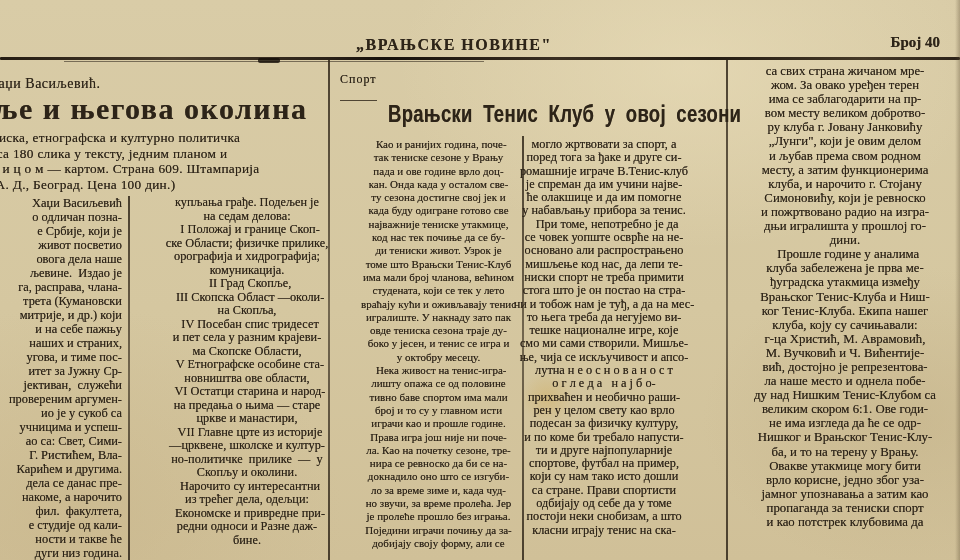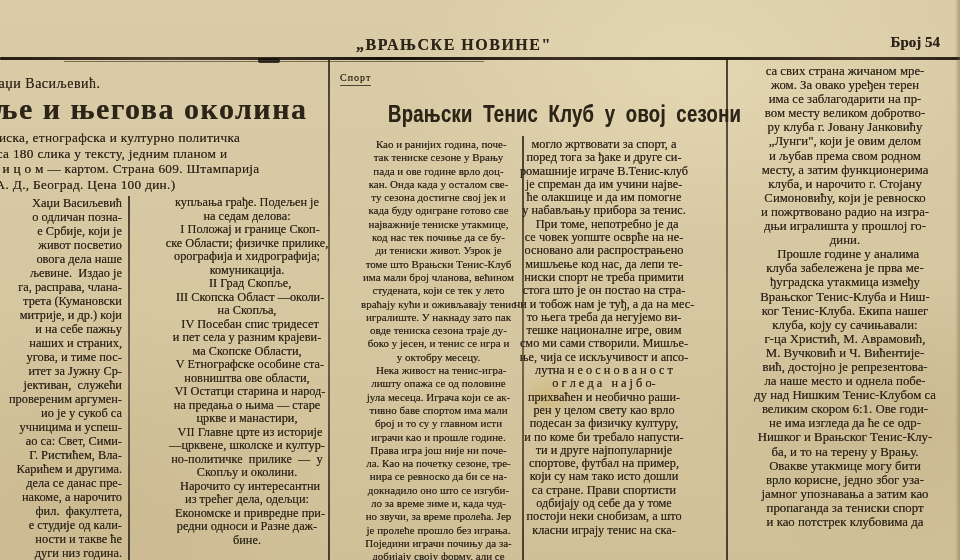--- a/index.html
+++ b/index.html
@@ -27,36 +27,36 @@
   .vr-main2{ left:726px; top:60px; height:500px; }
   .vr-inner-left{ left:128px; top:196px; height:364px; width:1.5px; }
   .vr-inner-mid{ left:522px; top:136px; height:424px; width:1.5px; }
   .tl{ white-space:pre; }
   .author{ position:absolute; left:-12px; top:76px; font-size:14px; letter-spacing:.5px; }
   .left-headline{ position:absolute; left:-6px; top:92px; font-size:30px; font-weight:700; letter-spacing:1.5px; }
   .left-subtitle{ position:absolute; left:-8px; top:130px; font-size:13.3px; line-height:15.5px; letter-spacing:.3px; }
   .col{ position:absolute; overflow:hidden;text-align:center; }
   .left-col1{ left:-176px; width:298px; top:196px; height:364px; text-align:right; font-size:12.4px; line-height:14px; }
   .left-col2{ left:136px; width:190px; top:196px; height:364px; font-size:12.3px; line-height:13.5px;margin-left:16px; }
-  .sport-label{ position:absolute; left:340px; top:72px; font-size:10px; letter-spacing:1px; border-bottom:1px solid rgba(45,35,24,.8); padding-bottom:2px; }
+  .sport-label{ position:absolute; left:340px; top:72px; font-size:12px; letter-spacing:1px; border-bottom:1px solid rgba(45,35,24,.8); padding-bottom:13px; }
   .sport-headline{ position:absolute; left:388px; top:101px; font-family:"Liberation Sans","DejaVu Sans",sans-serif;
     font-size:18.5px; font-weight:700; word-spacing:5px; letter-spacing:.3px; transform:scaleY(1.25); transform-origin:left top; }
   .mid-col1{ left:347px; width:183px; top:138px; height:422px; font-size:11px; line-height:13.3px; }
   .mid-col2{ left:508px; width:192px; top:138px; height:422px; font-size:12.3px; line-height:13.3px; }
   .right-col{ left:733px; width:224px; top:64px; height:496px; font-size:12.8px; line-height:14.1px; }
   .edge-shade{ position:absolute; right:0; top:0; width:5px; height:560px; background:linear-gradient(90deg,rgba(0,0,0,0),rgba(90,75,50,.35)); }
   .smudge{ position:absolute; left:258px; top:58px; width:22px; height:5px; background:rgba(20,14,8,.8); border-radius:2px; }
 </style>
 </head>
 <body>
 
 <div class="page">
 
   <div class="masthead ink">„ВРАЊСКЕ НОВИНЕ"</div>
-  <div class="issue ink">Број 54</div>
+  <div class="issue ink">Број 40</div>
   <div class="hrule"></div>
   <div class="hrule2"></div>
   <div class="smudge"></div>
 
   <div class="vr vr-main1"></div>
   <div class="vr vr-main2"></div>
   <div class="vr vr-inner-left"></div>
   <div class="vr vr-inner-mid"></div>
 
   <div class="author ink">Хаџи Васиљевић.</div>
@@ -139,21 +139,20 @@
       <div class="tl">томе што Врањски Тенис-Клуб</div>
       <div class="tl">има мали број чланова, већином</div>
       <div class="tl">студената, који се тек у лето</div>
       <div class="tl">враћају кући и оживљавају тенис</div>
       <div class="tl">игралиште. У накнаду зато пак</div>
       <div class="tl">овде тениска сезона траје ду-</div>
       <div class="tl">боко у јесен, и тенис се игра и</div>
       <div class="tl">у октобру месецу.</div>
       <div class="tl">  Нека живост на тенис-игра-</div>
       <div class="tl">лишту опажа се од половине</div>
-      <div class="tl">јула месеца. Играча који се ак-</div>
       <div class="tl">тивно баве спортом има мали</div>
       <div class="tl">број и то су у главном исти</div>
       <div class="tl">играчи као и прошле године.</div>
       <div class="tl">Права игра још није ни поче-</div>
       <div class="tl">ла. Као на почетку сезоне, тре-</div>
       <div class="tl">нира се ревноско да би се на-</div>
       <div class="tl">докнадило оно што се изгуби-</div>
       <div class="tl">ло за време зиме и, када чуд-</div>
       <div class="tl">но звучи, за време пролећа. Јер</div>
       <div class="tl">је пролеће прошло без играња.</div>
@@ -168,21 +167,21 @@
       <div class="tl">ће олакшице и да им помогне</div>
       <div class="tl">у набављању прибора за тенис.</div>
       <div class="tl">  При томе, непотребно је да</div>
       <div class="tl">се човек уопште осврће на не-</div>
       <div class="tl">основано али распрострањено</div>
       <div class="tl">мишљење код нас, да лепи те-</div>
       <div class="tl">ниски спорт не треба примити</div>
       <div class="tl">стога што је он постао на стра-</div>
       <div class="tl">ни и тобож нам је туђ, а да на мес-</div>
       <div class="tl">то њега треба да негујемо ви-</div>
-      <div class="tl">тешке националне игре, овим</div>
+      <div class="tl">тешке националне игре, које</div>
       <div class="tl">смо ми сами створили. Мишље-</div>
       <div class="tl">ње, чија се искључивост и апсо-</div>
       <div class="tl">лутна н е о с н о в а н о с т</div>
       <div class="tl">о г л е д а   н а ј б о-</div>
       <div class="tl">прихваћен и необично раши-</div>
       <div class="tl">рен у целом свету као врло</div>
       <div class="tl">подесан за физичку културу,</div>
       <div class="tl">и по коме би требало напусти-</div>
       <div class="tl">ти и друге најпопуларније</div>
       <div class="tl">спортове, футбал на пример,</div>

